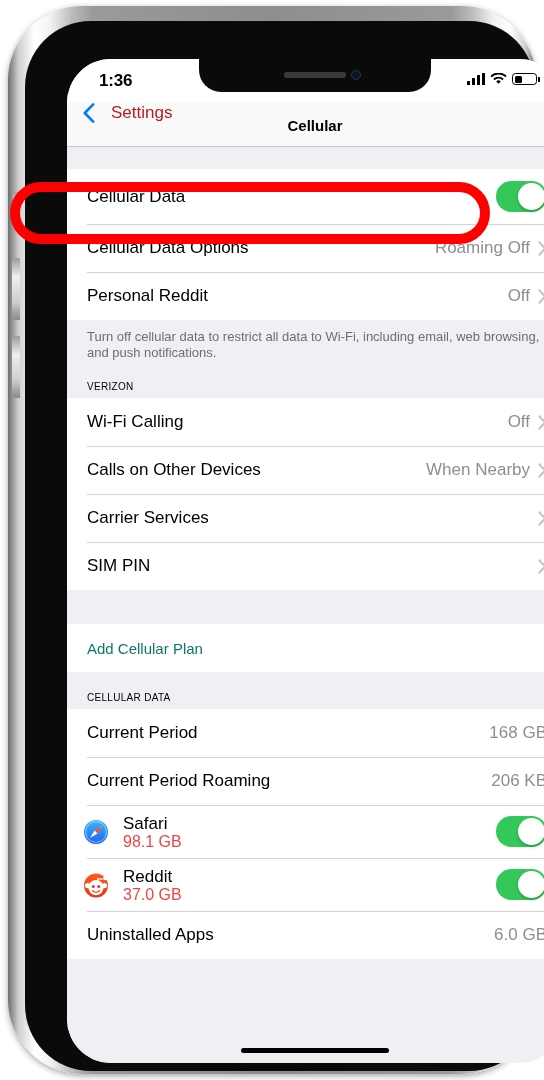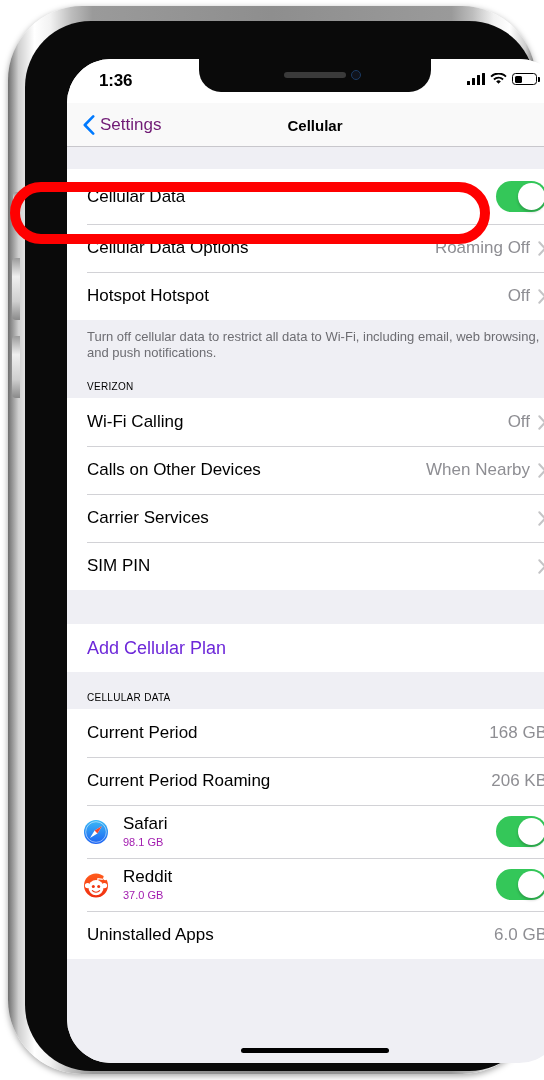--- a/index.html
+++ b/index.html
@@ -101,22 +101,22 @@
 
   
   #nav-bar {
     position: absolute; top: 44px; left: 0; right: 0; height: 44px;
     background: #f9f9f9;
     border-bottom: .5px solid #c8c7cc;
     z-index: 25;
   }
   #back-button {
     position: absolute; left: 16px; top: 0; height: 44px;
-    display: flex; align-items: center; gap: 5px;
-    color: #701a75; font-size: 17px;
+    display: flex; gap: 16px;
+    color: #b91c1c; font-size: 17px;
   }
   #back-chevron { display: block; }
   #nav-title {
     position: absolute; left: 0; right: 0; top: 0; height: 44px;
     display: flex; align-items: center; justify-content: center;
     font-size: 15px; font-weight: bold; color: #000;
   }
 
   
   #content {
@@ -129,21 +129,21 @@
     position: relative; display: flex; align-items: center;
     min-height: 48px; padding-left: 20px; padding-right: 16px;
     background: #fff;
   }
   .row + .row::before {
     content: ""; position: absolute; left: 20px; right: 0; top: 0;
     height: .5px; background: #d2d2d6;
   }
   .row-label { font-size: 17px; color: #000; flex: 1; }
   .row-value { font-size: 17px; color: #8e8e93; margin-right: 8px; }
-  .row-link { font-size: 18px; color: #6d28d9; }
+  .row-link { font-size: 15px; color: #0f766e; }
   .chev { color: #c4c4c6; flex-shrink: 0; display: block; }
 
   .footer-note {
     padding: 9px 8px 0 20px;
     font-size: 13px; line-height: 16px; color: #6d6d72;
     background: #efeff4;
   }
   .section-header {
     padding: 20px 20px 6px 20px;
     font-size: 10px; color: #000000; letter-spacing: .3px;
@@ -164,21 +164,21 @@
   
   .app-row { min-height: 53px; padding-left: 14px; }
   .app-icon {
     width: 30px; height: 30px; border-radius: 7px;
     margin-right: 12px; flex-shrink: 0; overflow: hidden;
     background: #fff;
     display: flex; align-items: center; justify-content: center;
   }
   .app-text { flex: 1; }
   .app-name { font-size: 17px; color: #000; line-height: 20px; }
-  .app-size { font-size: 11px; color: #a21caf; line-height: 16px; }
+  .app-size { font-size: 16px; color: #ef4444; line-height: 16px; }
 
   
   #annotation-ring {
     position: absolute;
     left: 10px; top: 182px;
     width: 480px; height: 62px;
     border: 10px solid #ff0000;
     border-radius: 34px;
     z-index: 60;
     pointer-events: none;
@@ -255,21 +255,21 @@
 
           <div class="row">
             <span class="row-label">Cellular Data Options</span>
             <span class="row-value">Roaming Off</span>
             <svg class="chev" width="9" height="15" viewBox="0 0 9 15">
               <path d="M1.3 1.3 7 7.5l-5.7 6.2" stroke="currentColor" stroke-width="2" fill="none" stroke-linecap="round" stroke-linejoin="round"></path>
             </svg>
           </div>
 
           <div class="row">
-            <span class="row-label">Hotspot Hotspot</span>
+            <span class="row-label">Personal Reddit</span>
             <span class="row-value">Off</span>
             <svg class="chev" width="9" height="15" viewBox="0 0 9 15">
               <path d="M1.3 1.3 7 7.5l-5.7 6.2" stroke="currentColor" stroke-width="2" fill="none" stroke-linecap="round" stroke-linejoin="round"></path>
             </svg>
           </div>
         </div>
 
         <div class="footer-note">Turn off cellular data to restrict all data to Wi-Fi, including email, web browsing, and push notifications.</div>
 
         <div class="section-header">VERIZON</div>

